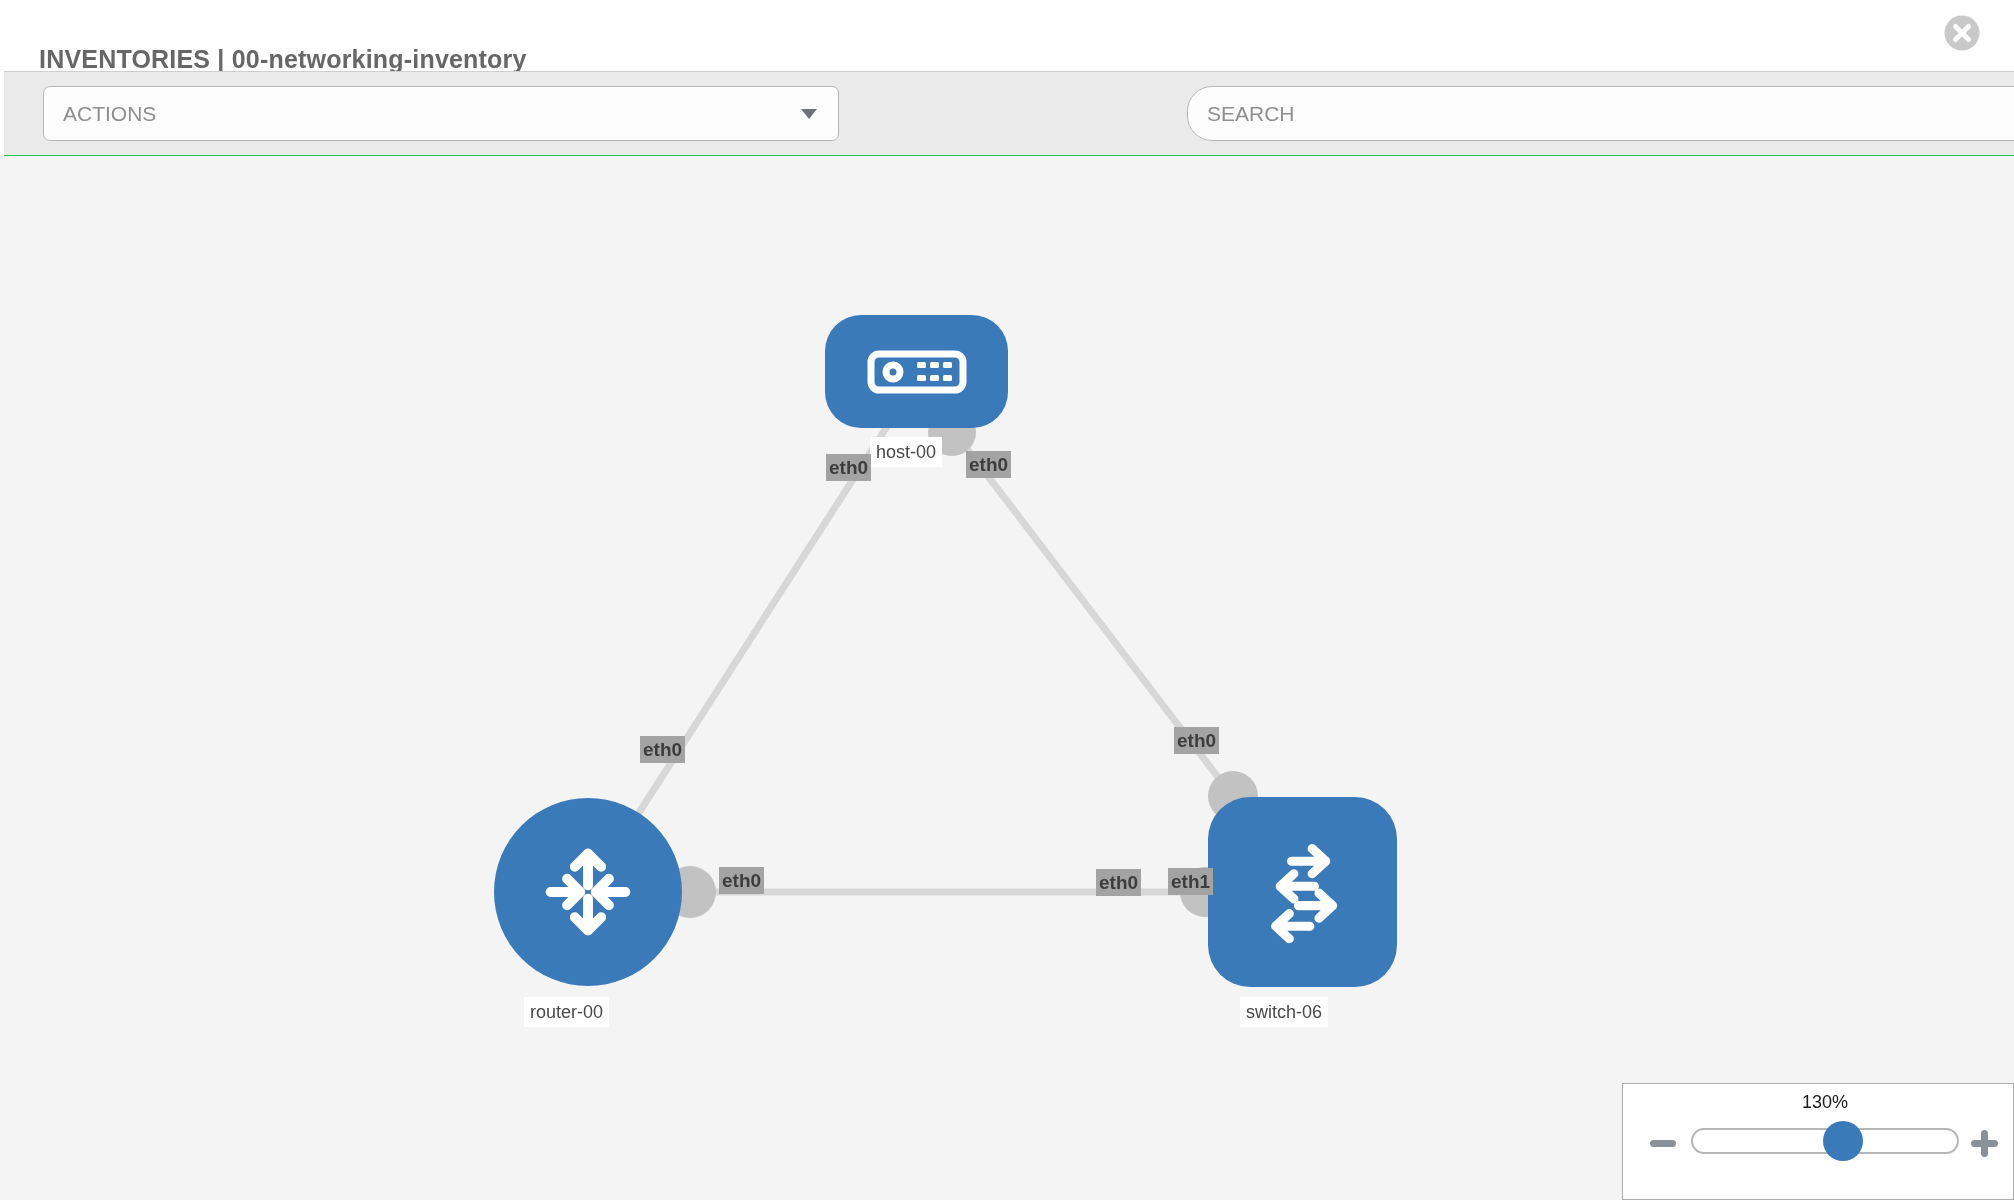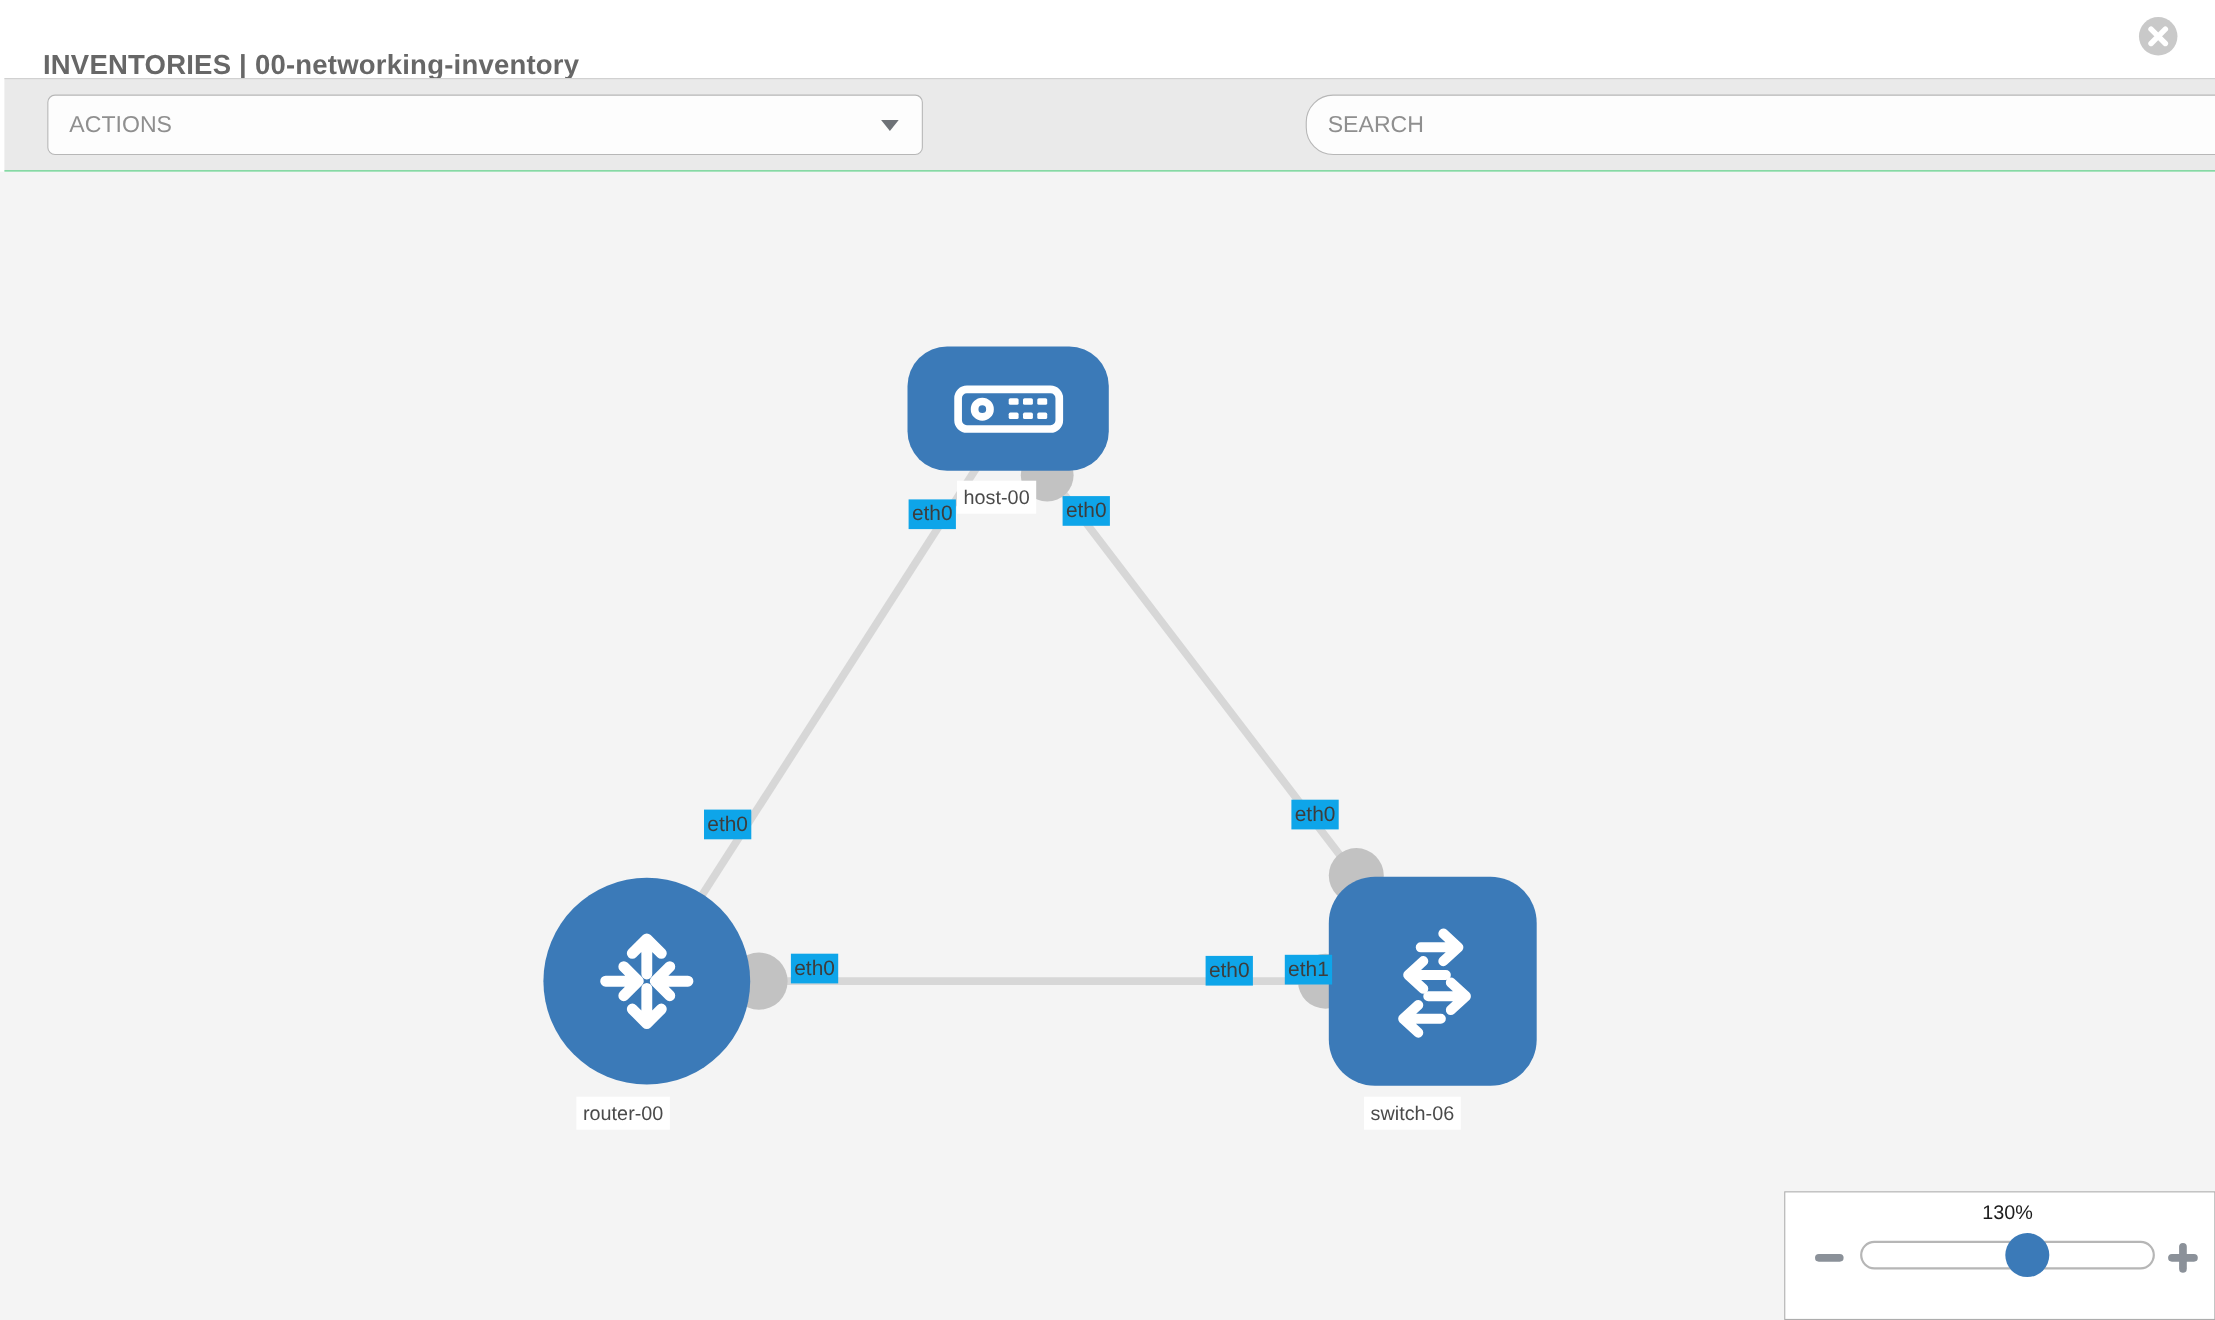--- a/index.html
+++ b/index.html
@@ -36,22 +36,22 @@
   .node-host   { left:825px; top:159px; width:183px; height:113px; border-radius:36px; }
   .node-router { left:494px; top:642px; width:188px; height:188px; border-radius:50%; }
   .node-switch { left:1208px; top:641px; width:189px; height:190px; border-radius:42px; }
 
   .node-label { position:absolute; background:#ffffff; color:#4a4a4a; font-size:18px;
                 line-height:30px; padding:0 6px; white-space:nowrap; }
   .lbl-host   { left:870px; top:281px; }
   .lbl-router { left:524px; top:841px; }
   .lbl-switch { left:1240px; top:841px; }
 
-  .port-label { position:absolute; background:#0ea5e9; color:#3d3d3d; font-size:19px;
-                line-height:27px; padding:0 3px; white-space:nowrap; }
+  .port-label { position:absolute; background:#a3a3a3; color:#3d3d3d; font-size:19px;
+                line-height:27px; padding:0 3px; white-space:nowrap;font-weight:bold; }
   .pl-host-left    { left:826px;  top:298px; }
   .pl-host-right   { left:966px;  top:295px; }
   .pl-l1-mid       { left:640px;  top:580px; }
   .pl-l2-mid       { left:1174px; top:571px; }
   .pl-router-right { left:719px;  top:711px; }
   .pl-switch-back  { left:1096px; top:713px; z-index:1; }
   .pl-switch-front { left:1168px; top:712px; z-index:2; }
 
   
   .zoom-panel { position:absolute; left:1622px; top:927px; width:392px; height:117px;

